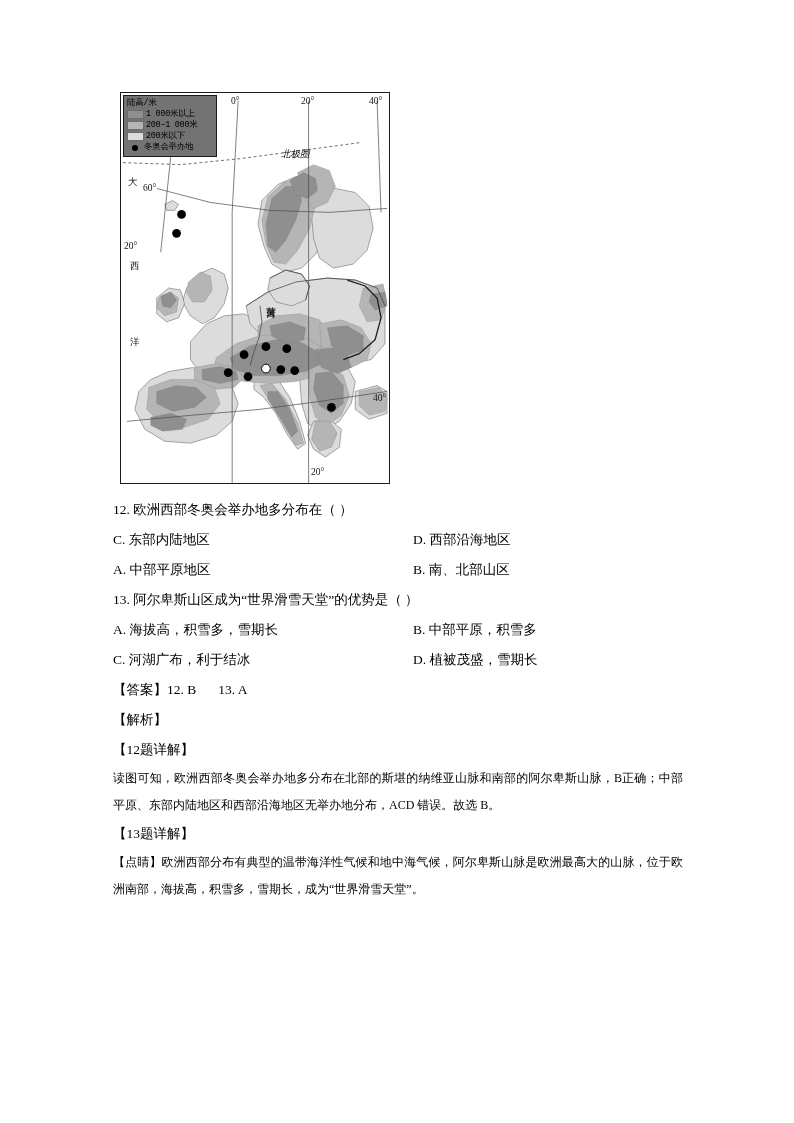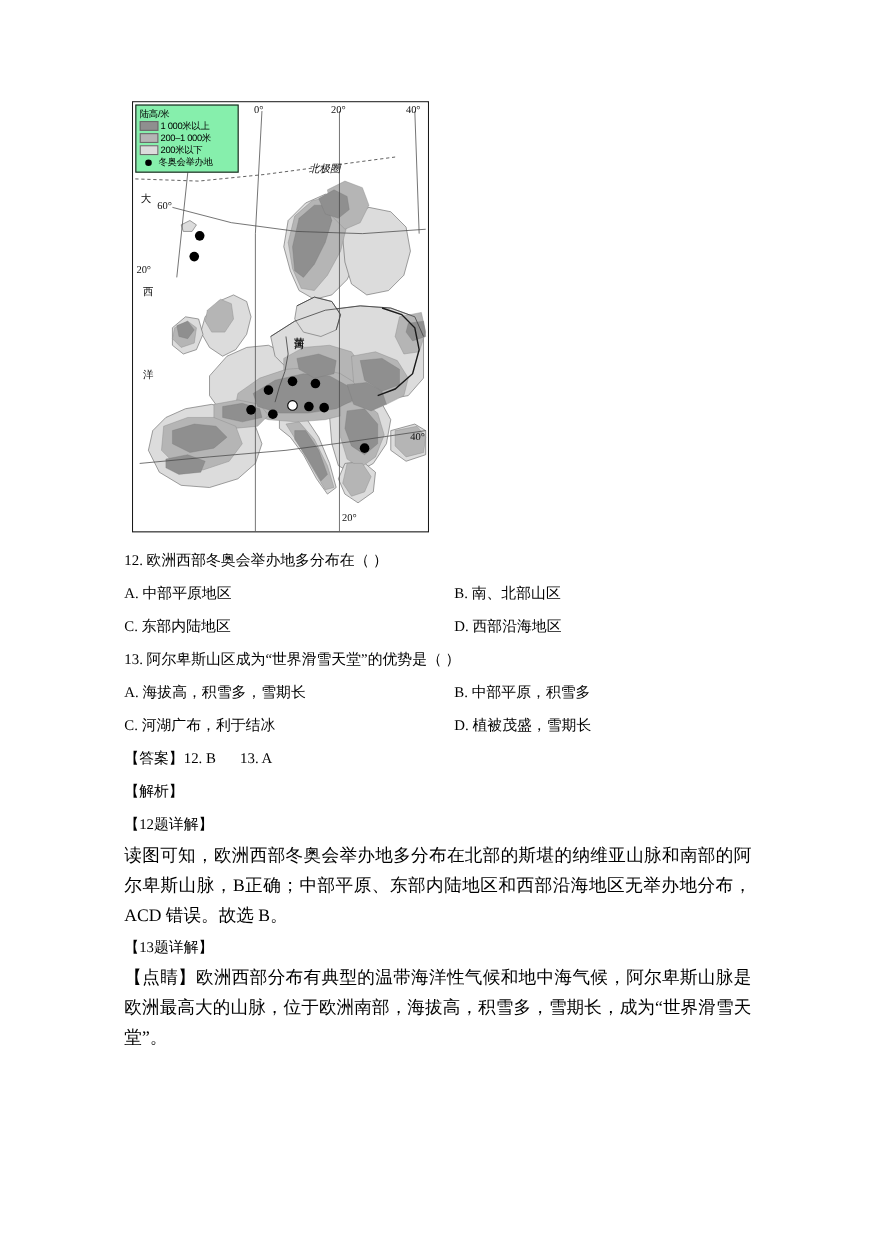--- a/index.html
+++ b/index.html
@@ -41,25 +41,25 @@
   }
   .map-canvas { position: absolute; left: 0; top: 0; width: 100%; height: 100%; }
 
   
   .legend {
     position: absolute;
     left: 2px;
     top: 2px;
     width: 94px;
     border: 1px solid #1a1a1a;
-    background: #86efac;
+    background: #737373;
     padding: 2px 3px 3px 3px;
     box-sizing: border-box;
     z-index: 40;
-    font-family: Liberation Sans, sans-serif;
+    font-family: Liberation Mono, monospace;
   }
   .legend-title {
     font-size: 8.5px;
     line-height: 11px;
     letter-spacing: -0.2px;
   }
   .legend-row {
     display: flex;
     align-items: center;
     font-size: 8.5px;
@@ -126,21 +126,21 @@
     line-height: 30px;
   }
   .opt-a { width: 300px; }
   .opt-b { width: 270px; }
   .ans {
     font-size: 13.5px;
     line-height: 30px;
   }
   .ans .gap { display: inline-block; width: 22px; }
   .para {
-    font-size: 16px;
+    font-size: 12px;
     line-height: 27px;
     text-align: justify;
     text-justify: inter-ideograph;
     margin: 0;
   }
 </style>
 </head>
 <body>
 
 <div class="page">
@@ -344,26 +344,26 @@
       <span class="mlabel" style="left:190px; top:374px;">20°</span>
       <span class="mlabel" style="left:252px; top:300px;">40°</span>
     </div>
   </div>
 
   <div class="content">
 
     <div class="qline">12. 欧洲西部冬奥会举办地多分布在（    ）</div>
 
     <div class="opts">
+      <div class="opt-a">C. 东部内陆地区</div>
+      <div class="opt-b">D. 西部沿海地区</div>
+    </div>
+    <div class="opts">
       <div class="opt-a">A. 中部平原地区</div>
       <div class="opt-b">B. 南、北部山区</div>
-    </div>
-    <div class="opts">
-      <div class="opt-a">C. 东部内陆地区</div>
-      <div class="opt-b">D. 西部沿海地区</div>
     </div>
 
     <div class="qline">13. 阿尔卑斯山区成为“世界滑雪天堂”的优势是（    ）</div>
 
     <div class="opts">
       <div class="opt-a">A. 海拔高，积雪多，雪期长</div>
       <div class="opt-b">B. 中部平原，积雪多</div>
     </div>
     <div class="opts">
       <div class="opt-a">C. 河湖广布，利于结冰</div>

